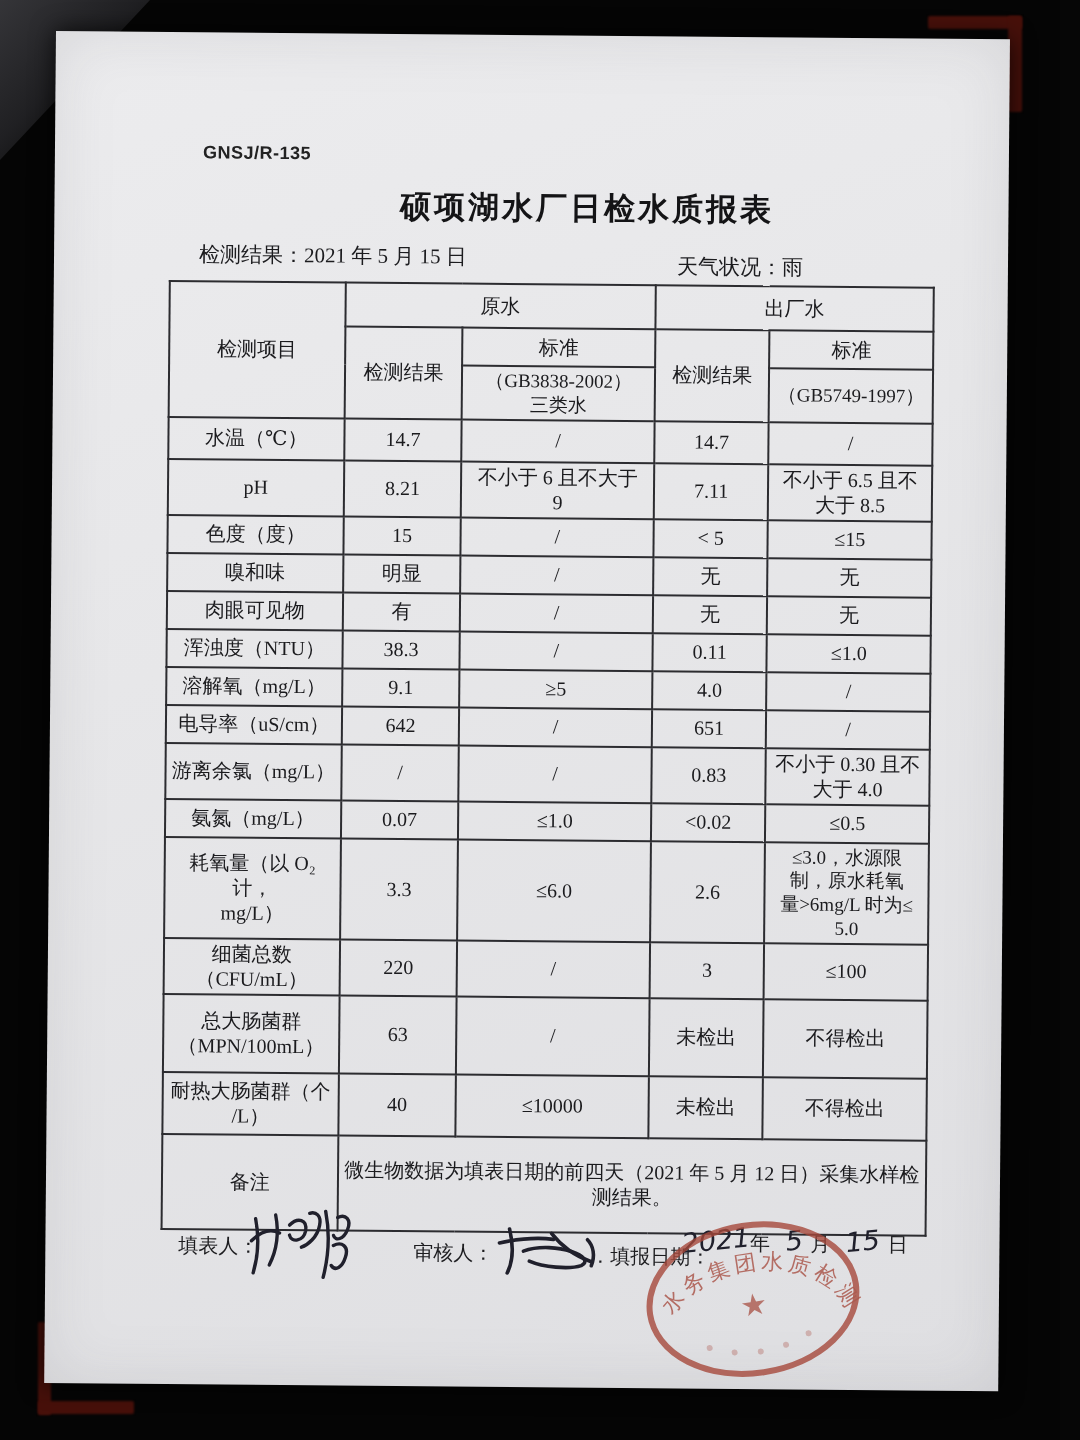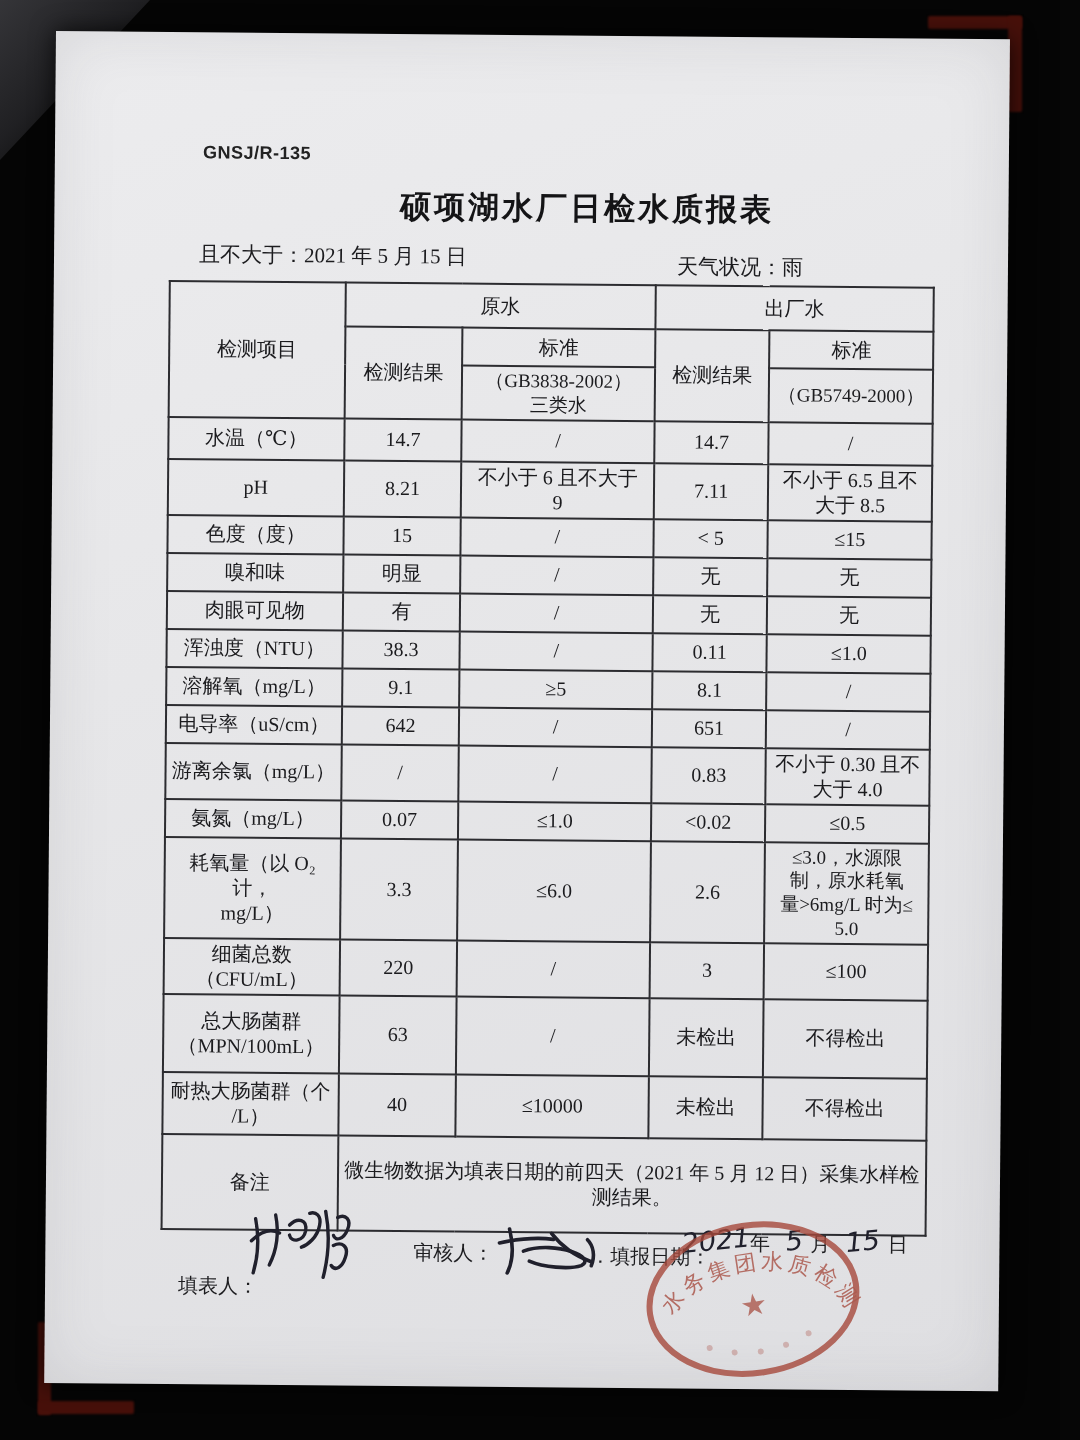--- a/index.html
+++ b/index.html
@@ -68,21 +68,21 @@
   <div class="bracket br-tr-v"></div>
   <div class="bracket br-bl-v"></div>
   <div class="bracket br-bl-h"></div>
 
   <div class="paper">
 
     <div class="form-code">GNSJ/R-135</div>
     <div class="doc-title">硕项湖水厂日检水质报表</div>
 
     <div class="meta-line">
-      <span>且不大于：</span><span>2021 年 5 月 15 日</span>
+      <span>检测结果：</span><span>2021 年 5 月 15 日</span>
       <span class="meta-weather"><span>天气状况：</span><span>雨</span></span>
     </div>
 
     <table class="report">
       <colgroup>
         <col style="width:23%">
           <col style="width:15.4%">
           <col style="width:25.2%">
         <col style="width:15%">
           <col style="width:21.4%">
@@ -95,21 +95,21 @@
         </tr>
         <tr class="hB">
           <th rowspan="2">检测结果</th>
           <th>标准</th>
           <th rowspan="2">检测结果</th>
           <th>标准</th>
         </tr>
         <tr class="hC">
           <th class="sub">（GB3838-2002）
 三类水</th>
-          <th class="sub">（GB5749-2000）</th>
+          <th class="sub">（GB5749-1997）</th>
         </tr>
 
         <tr class="r-water">
           <td>水温（℃）</td>
           <td>14.7</td>
           <td>/</td>
           <td>14.7</td>
           <td>/</td>
         </tr>
         <tr class="r-tall">
@@ -146,21 +146,21 @@
           <td>浑浊度（NTU）</td>
           <td>38.3</td>
           <td>/</td>
           <td>0.11</td>
           <td>≤1.0</td>
         </tr>
         <tr class="r-std">
           <td>溶解氧（mg/L）</td>
           <td>9.1</td>
           <td>≥5</td>
-          <td>8.1</td>
+          <td>4.0</td>
           <td>/</td>
         </tr>
         <tr class="r-std">
           <td>电导率（uS/cm）</td>
           <td>642</td>
           <td>/</td>
           <td>651</td>
           <td>/</td>
         </tr>
         <tr class="r-cl">
@@ -212,21 +212,21 @@
           <td>未检出</td>
           <td>不得检出</td>
         </tr>
         <tr class="r-remark">
           <td>备注</td>
           <td colspan="4" class="remark-text">微生物数据为填表日期的前四天（2021 年 5 月 12 日）采集水样检测结果。</td>
         </tr>
       </tbody>
     </table>
 
-    <div class="footer-label" style="left:133px; top:1240px;">填表人：</div>
+    <div class="footer-label" style="left:133px; top:1200px;">填表人：</div>
     <svg class="sig" style="left:200px; top:1168px;" width="120" height="82" viewBox="0 0 120 82">
       <g fill="none" stroke="#20202c" stroke-width="3.4" stroke-linecap="round">
         <path d="M10 18 C 14 38, 12 58, 8 72"></path>
         <path d="M6 40 C 16 30, 26 28, 34 32"></path>
         <path d="M30 14 C 34 34, 30 52, 24 64"></path>
         <path d="M44 24 C 52 16, 62 18, 60 30 C 58 40, 46 42, 44 34"></path>
         <path d="M64 12 C 70 10, 76 14, 74 24 C 72 36, 62 44, 56 46"></path>
         <path d="M80 10 C 84 30, 84 52, 78 76"></path>
         <path d="M92 16 C 100 12, 106 18, 102 28 C 98 38, 90 40, 88 34"></path>
         <path d="M88 44 C 96 40, 104 44, 100 56 C 97 66, 90 70, 86 64"></path>

